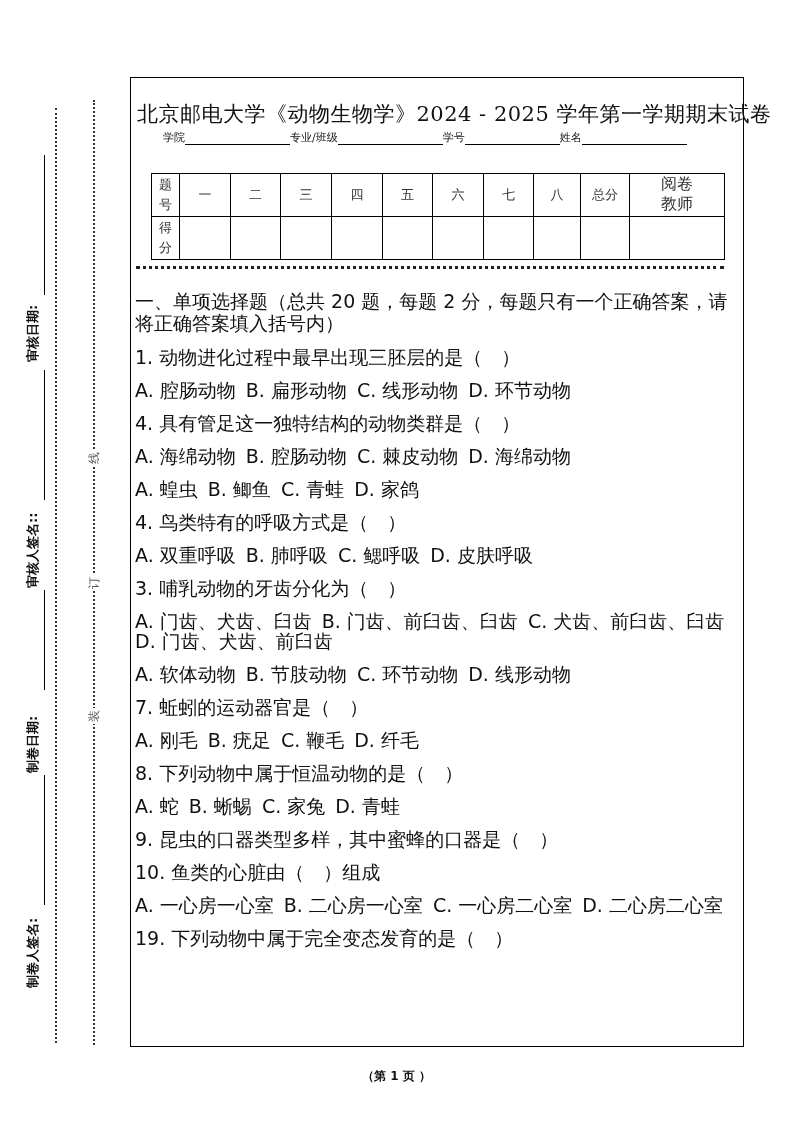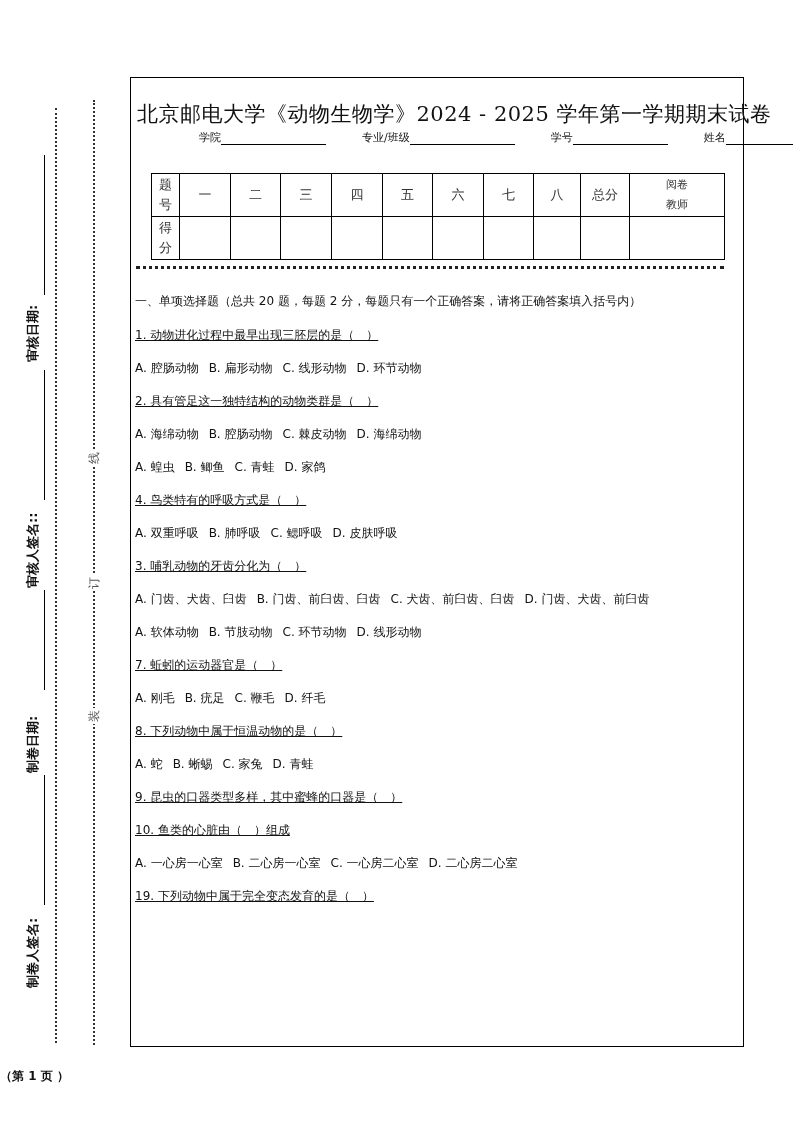--- a/index.html
+++ b/index.html
@@ -18,41 +18,41 @@
     font-family: "DejaVu Sans", sans-serif; font-weight: bold; font-size: 13px; white-space: nowrap; }
   .sig-line { position: absolute; left: 44px; width: 0; border-left: 1px solid #000; }
 
   
   .frame { position: absolute; left: 130px; top: 77px; width: 614px; height: 970px;
     border: 1.5px solid #000; box-sizing: border-box; }
 
   .title { position: absolute; left: 137px; top: 100px; font-size: 21px; white-space: nowrap;
     letter-spacing: 0.5px; }
   .info-row { position: absolute; left: 163px; top: 130px; font-size: 11px; white-space: nowrap; }
-  .info-row .lbl { display: inline-block; vertical-align: bottom; margin-left: 36px; }
+  .info-row .lbl { display: inline-block; vertical-align: bottom; }
   .info-row .blank { display: inline-block; border-bottom: 1px solid #000; height: 14px; vertical-align: bottom; }
 
   table.score { position: absolute; left: 151px; top: 173px; border-collapse: collapse;
     font-size: 13px; }
   table.score td { border: 1px solid #000; text-align: center; vertical-align: middle;
     padding: 0; height: 42px; color: #333; font-family: "DejaVu Serif", serif; }
   table.score td.rowhead { width: 27px; line-height: 20px; font-size: 13px; }
-  table.score td.grader { line-height: 20px; font-size: 11px; font-family: Liberation Mono, monospace; }
+  table.score td.grader { line-height: 20px; font-size: 16px; font-family: Liberation Mono, monospace; }
 
   .dotted-sep { position: absolute; left: 136px; top: 266px; width: 588px; height: 0;
     border-top: 3px dotted #222; }
 
-  .content { position: absolute; left: 135px; top: 290px; width: 602px; font-size: 12px;
+  .content { position: absolute; left: 135px; top: 290px; width: 602px; font-size: 19px;
     line-height: 20px; font-family: "DejaVu Sans", sans-serif; }
   .section-head { margin: 0 0 13px 0; line-height: 22px; }
-  .q { margin: 0 0 13px 0; text-decoration: underline; }
+  .q { margin: 0 0 13px 0; }
   .opt { margin: 0 0 13px 0; }
   .opt span.o { margin-right: 10px; }
 
-  .footer { position: absolute; left: 0; width: 793px; top: 1068px; 
+  .footer { position: absolute; left: 0; width: 793px; top: 1068px; text-align: center;
     font-size: 12px; font-weight: bold; font-family: "DejaVu Sans", sans-serif; }
 </style>
 </head>
 <body>
 
 <div class="margin-line-outer"></div>
 <div class="margin-line-inner"></div>
 <div class="binding-word" style="top:450px;">线</div>
 <div class="binding-word" style="top:575px;">订</div>
 <div class="binding-word" style="top:708px;">装</div>
@@ -108,21 +108,21 @@
 </tbody>
   </table>
 
 <div class="dotted-sep"></div>
 
 <div class="content">
   <div class="section-head">一、单项选择题（总共 20 题，每题 2 分，每题只有一个正确答案，请将正确答案填入括号内）</div>
   <div id="questions">
       <div class="q">1. 动物进化过程中最早出现三胚层的是（　）</div>
       <div class="opt"><span class="o">A. 腔肠动物</span><span class="o">B. 扁形动物</span><span class="o">C. 线形动物</span><span class="o">D. 环节动物</span></div>
-      <div class="q">2. 具有管足这一独特结构的动物类群是（　）</div>
+      <div class="q">4. 具有管足这一独特结构的动物类群是（　）</div>
       <div class="opt"><span class="o">A. 海绵动物</span><span class="o">B. 腔肠动物</span><span class="o">C. 棘皮动物</span><span class="o">D. 海绵动物</span></div>
       <div class="opt"><span class="o">A. 蝗虫</span><span class="o">B. 鲫鱼</span><span class="o">C. 青蛙</span><span class="o">D. 家鸽</span></div>
       <div class="q">4. 鸟类特有的呼吸方式是（　）</div>
       <div class="opt"><span class="o">A. 双重呼吸</span><span class="o">B. 肺呼吸</span><span class="o">C. 鳃呼吸</span><span class="o">D. 皮肤呼吸</span></div>
       <div class="q">3. 哺乳动物的牙齿分化为（　）</div>
       <div class="opt"><span class="o">A. 门齿、犬齿、臼齿</span><span class="o">B. 门齿、前臼齿、臼齿</span><span class="o">C. 犬齿、前臼齿、臼齿</span><span class="o">D. 门齿、犬齿、前臼齿</span></div>
       <div class="opt"><span class="o">A. 软体动物</span><span class="o">B. 节肢动物</span><span class="o">C. 环节动物</span><span class="o">D. 线形动物</span></div>
       <div class="q">7. 蚯蚓的运动器官是（　）</div>
       <div class="opt"><span class="o">A. 刚毛</span><span class="o">B. 疣足</span><span class="o">C. 鞭毛</span><span class="o">D. 纤毛</span></div>
       <div class="q">8. 下列动物中属于恒温动物的是（　）</div>

